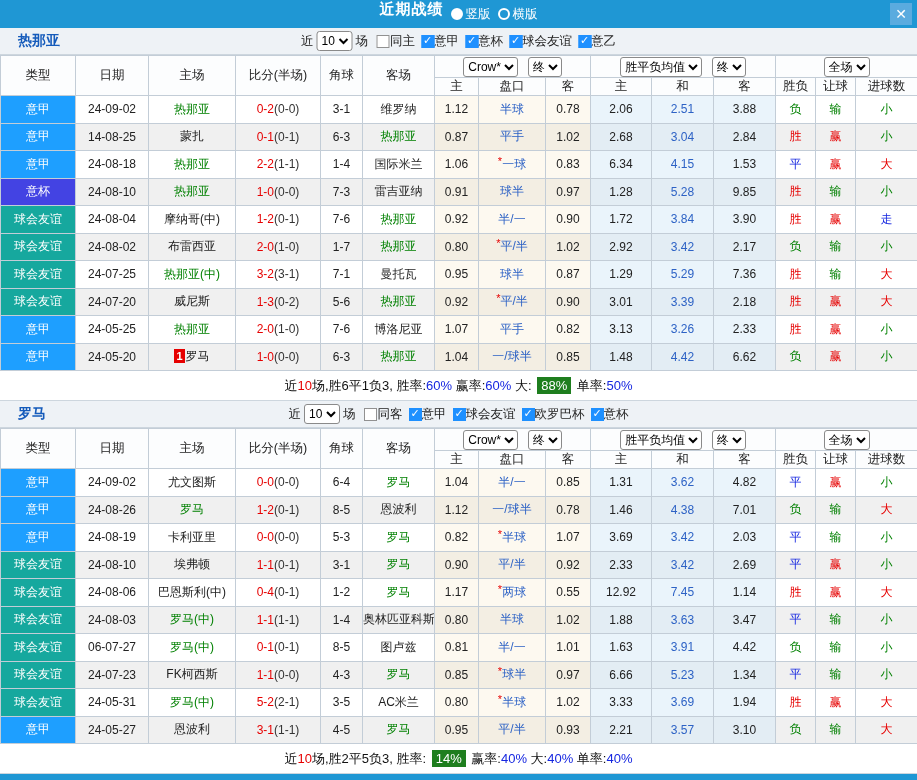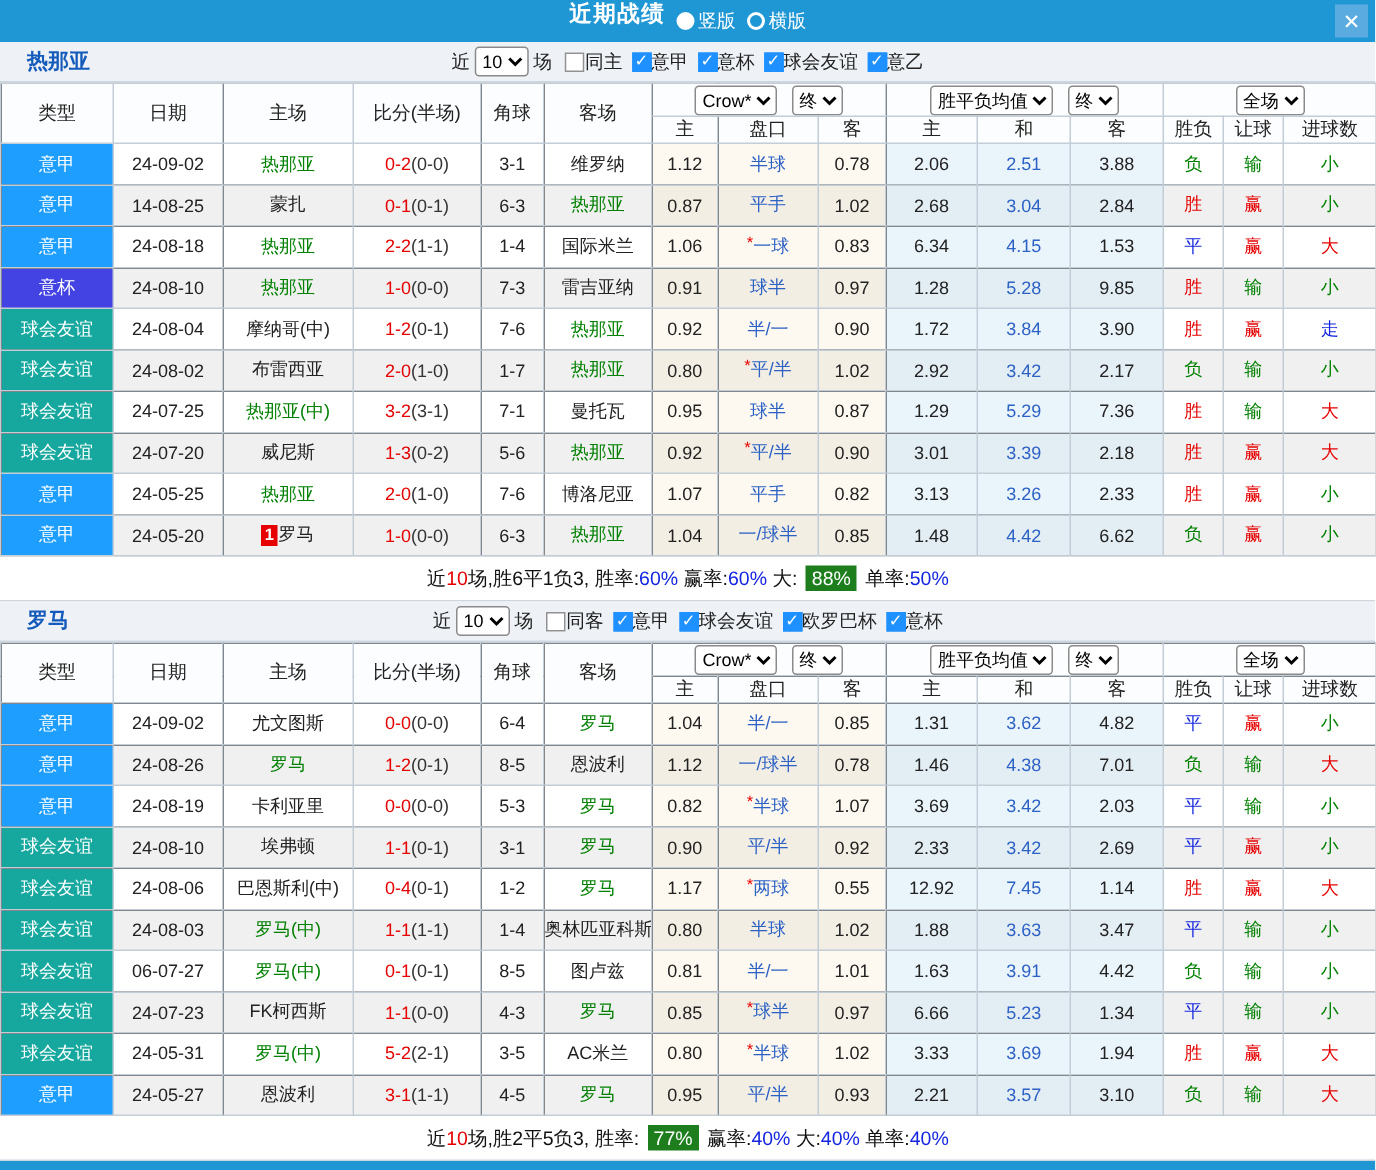--- a/index.html
+++ b/index.html
@@ -547,17 +547,17 @@
             <td class="warm">0.93</td>
             <td class="cool">2.21</td>
             <td class="cool mid">3.57</td>
             <td class="cool">3.10</td>
             <td class="res g">负</td>
             <td class="res g">输</td>
             <td class="res r">大</td>
           </tr>
         </tbody>
     </table>
-    <div class="summary" id="summary-1"><span class="sum-k">近</span><span class="sum-r">10</span><span class="sum-k">场,胜2平5负3, 胜率: </span><span class="sum-badge">77%</span><span class="sum-k"> 赢率:</span><span class="sum-b">40%</span><span class="sum-k"> 大:</span><span class="sum-b">40%</span><span class="sum-k"> 单率:</span><span class="sum-b">40%</span></div>
+    <div class="summary" id="summary-1"><span class="sum-k">近</span><span class="sum-r">10</span><span class="sum-k">场,胜2平5负3, 胜率: </span><span class="sum-badge">14%</span><span class="sum-k"> 赢率:</span><span class="sum-b">40%</span><span class="sum-k"> 大:</span><span class="sum-b">40%</span><span class="sum-k"> 单率:</span><span class="sum-b">40%</span></div>
   </div>
 
   <div class="bottom-bar"></div>
 </div>
 
 </body></html>

